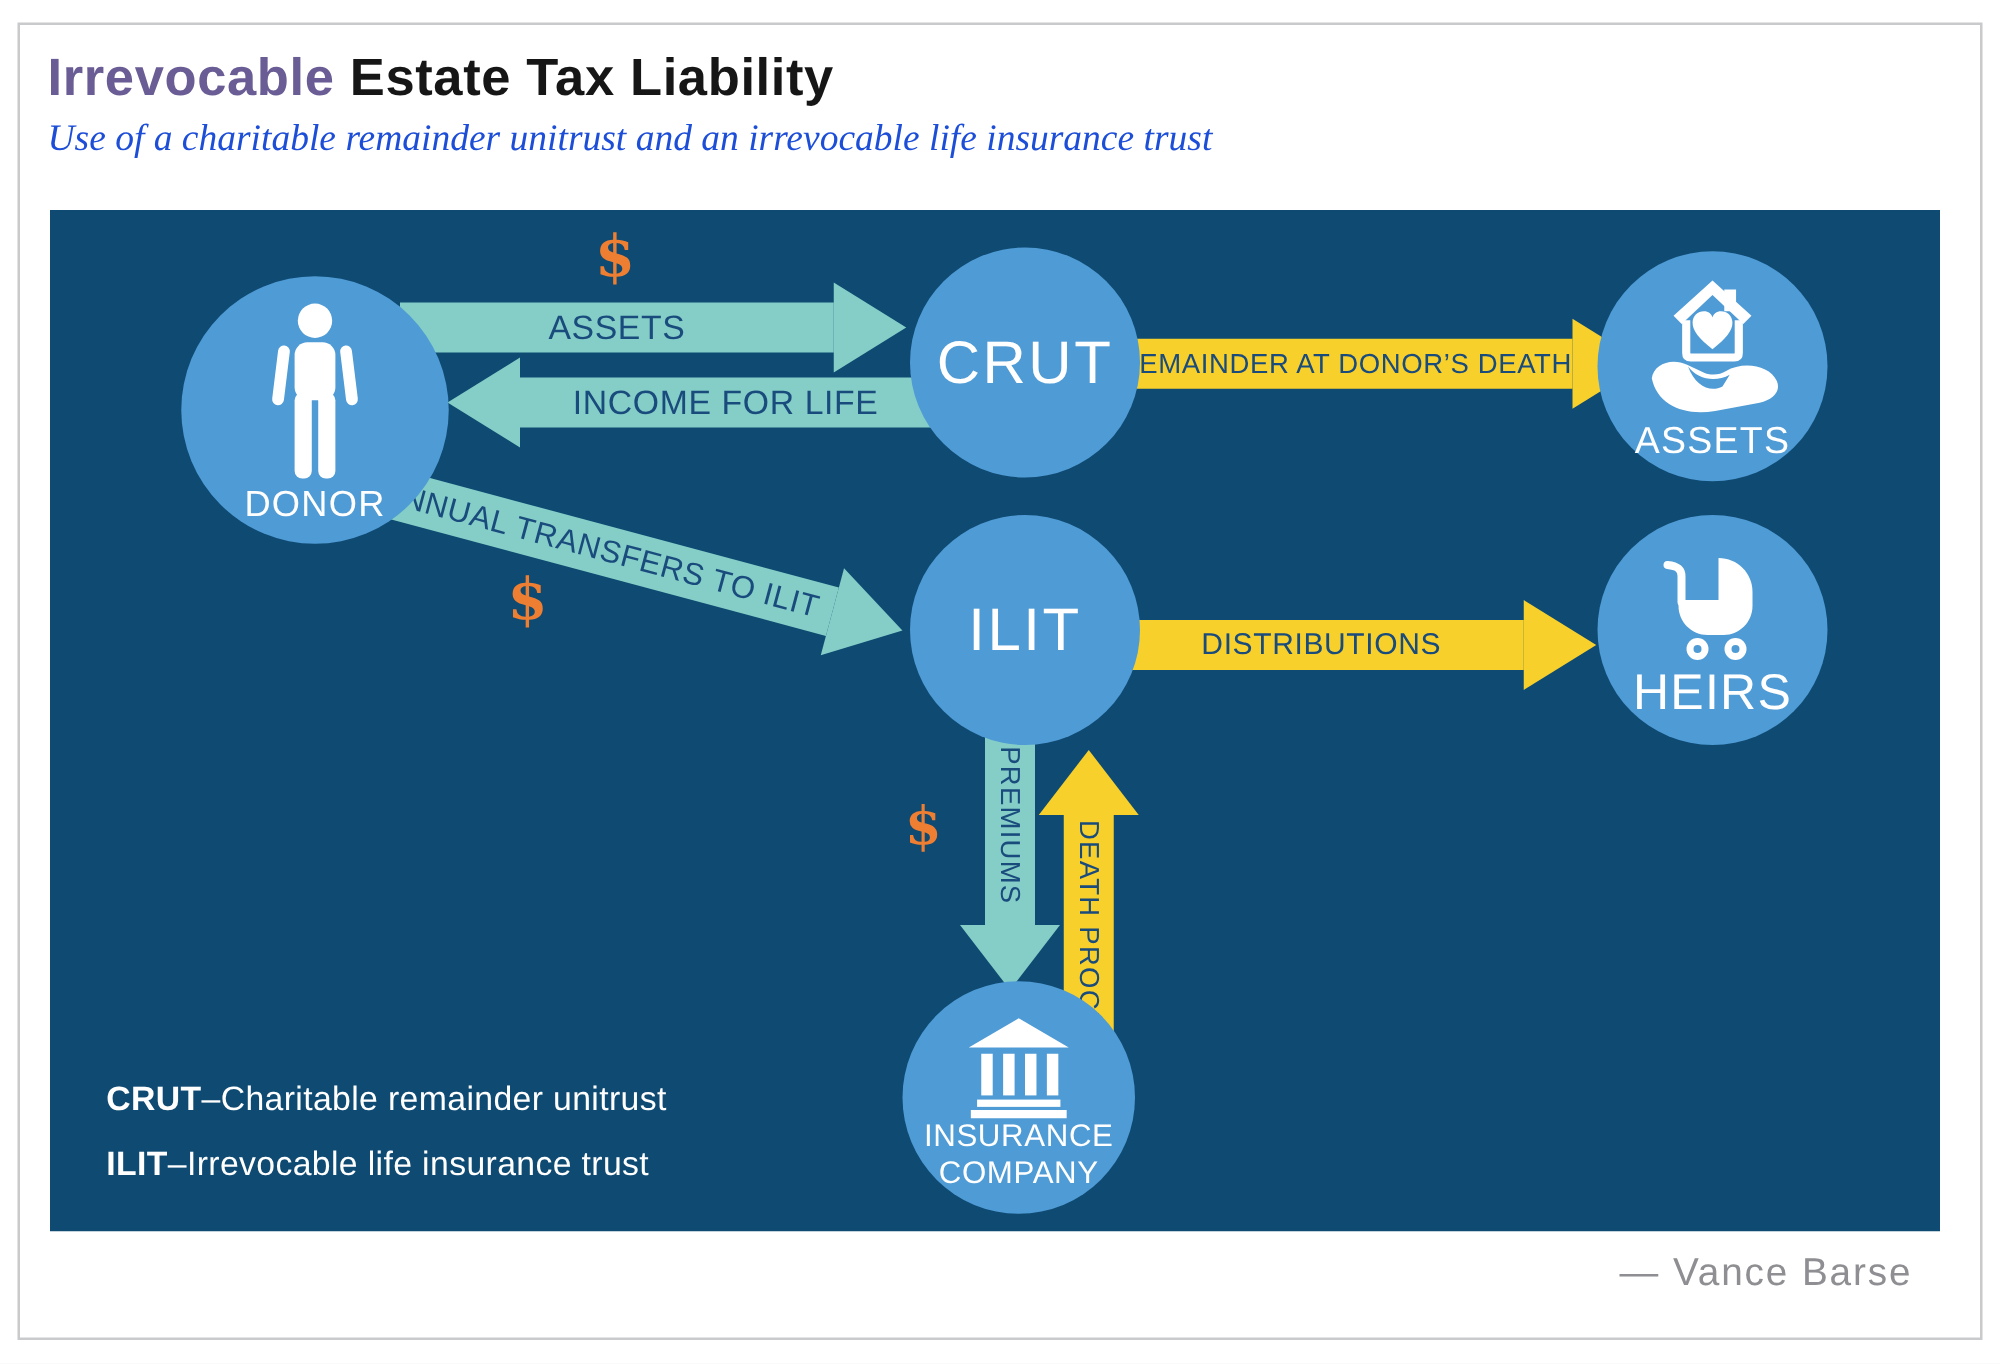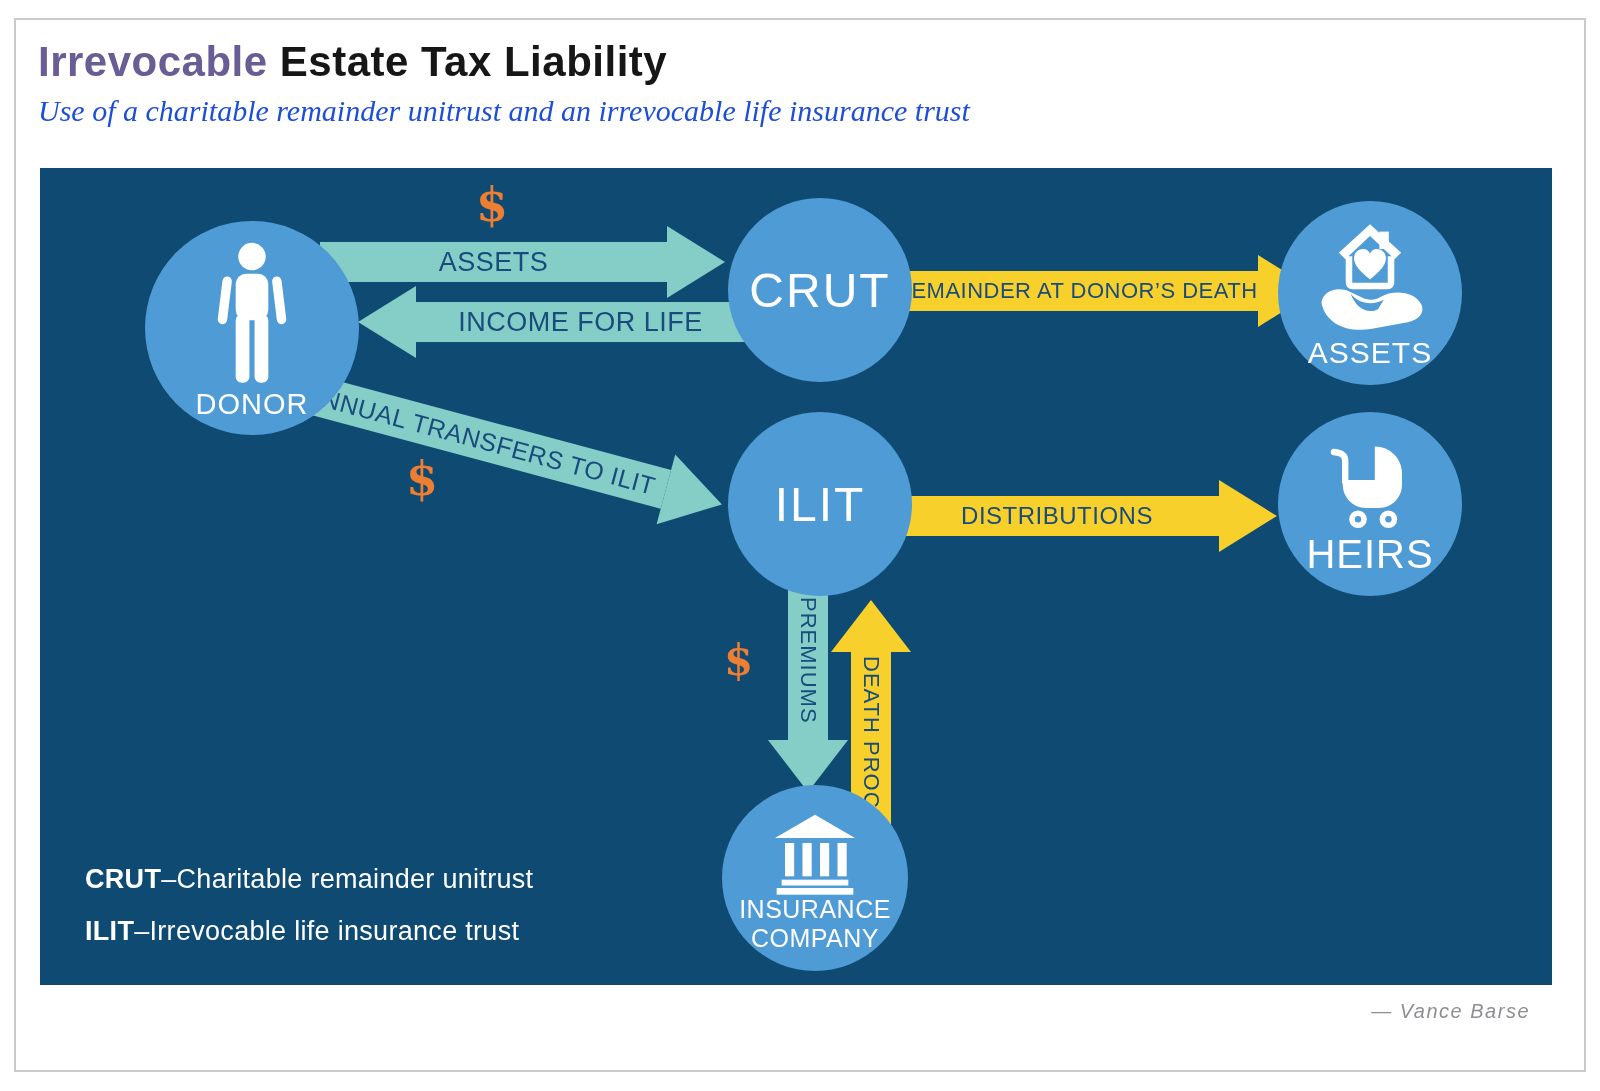--- a/index.html
+++ b/index.html
@@ -68,21 +68,21 @@
         color:#fff;text-align:center}
   .node-label{font-size:29px;letter-spacing:1px;color:#fff;white-space:nowrap}
   .node-label.big{font-size:48px;letter-spacing:2px;font-weight:400}
   .node-label.two{font-size:25px;line-height:1.15;letter-spacing:.5px}
 
   
   .legend{position:absolute;left:45px;top:696px;z-index:3;color:#ffffff}
   .legend-line{font-size:27px;margin-bottom:21px;letter-spacing:.3px;white-space:nowrap}
   .legend-line b{font-weight:bold}
 
-  .attribution{position:absolute;right:70px;top:1000px;font-size:20px;font-style:italic;
+  .attribution{position:absolute;right:70px;top:1000px;font-size:31px;
                color:var(--attribution-gray);letter-spacing:1.5px;white-space:nowrap}
 </style>
 </head>
 <body>
 
 <div class="canvas">
   <div class="frame"></div>
 
   <h1 class="title"><span class="accent">Irrevocable</span><span> Estate Tax Liability</span></h1>
   <p class="subtitle">Use of a charitable remainder unitrust and an irrevocable life insurance trust</p>

